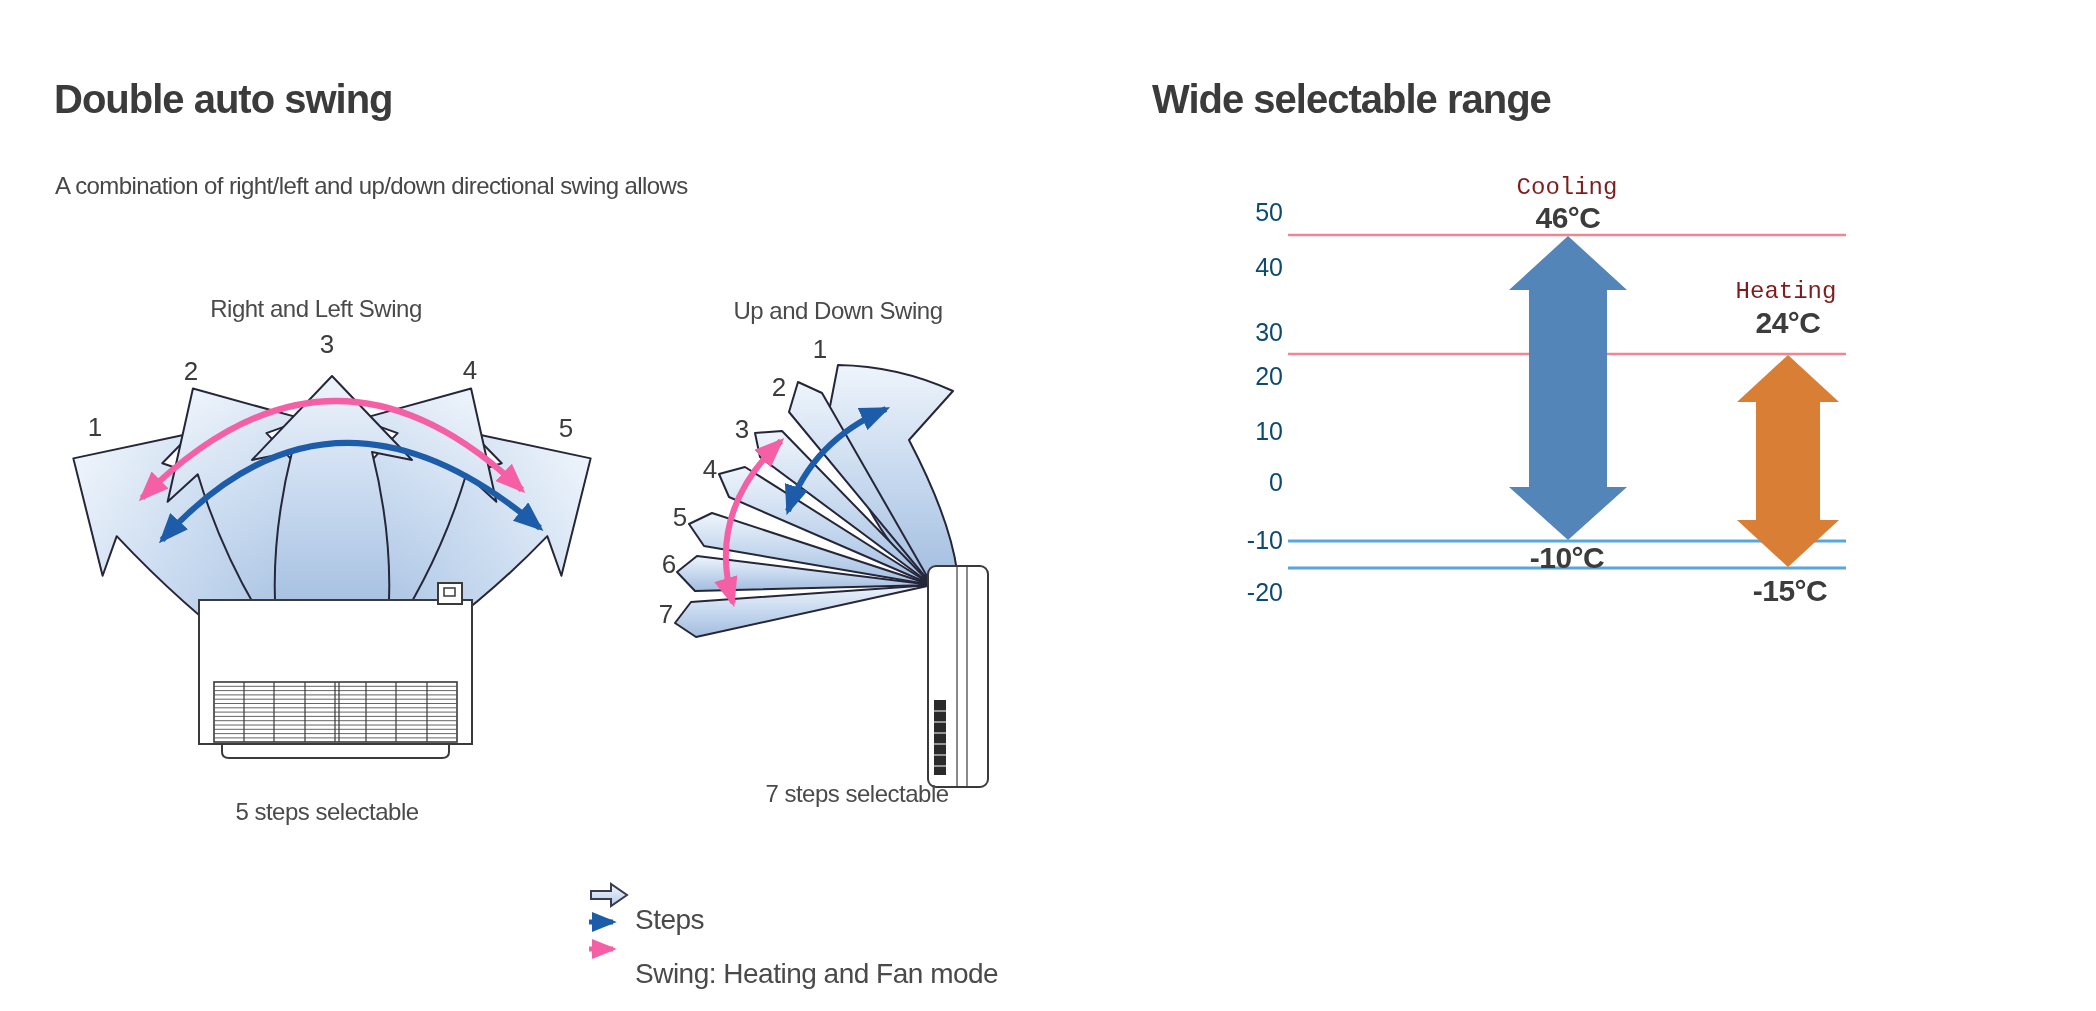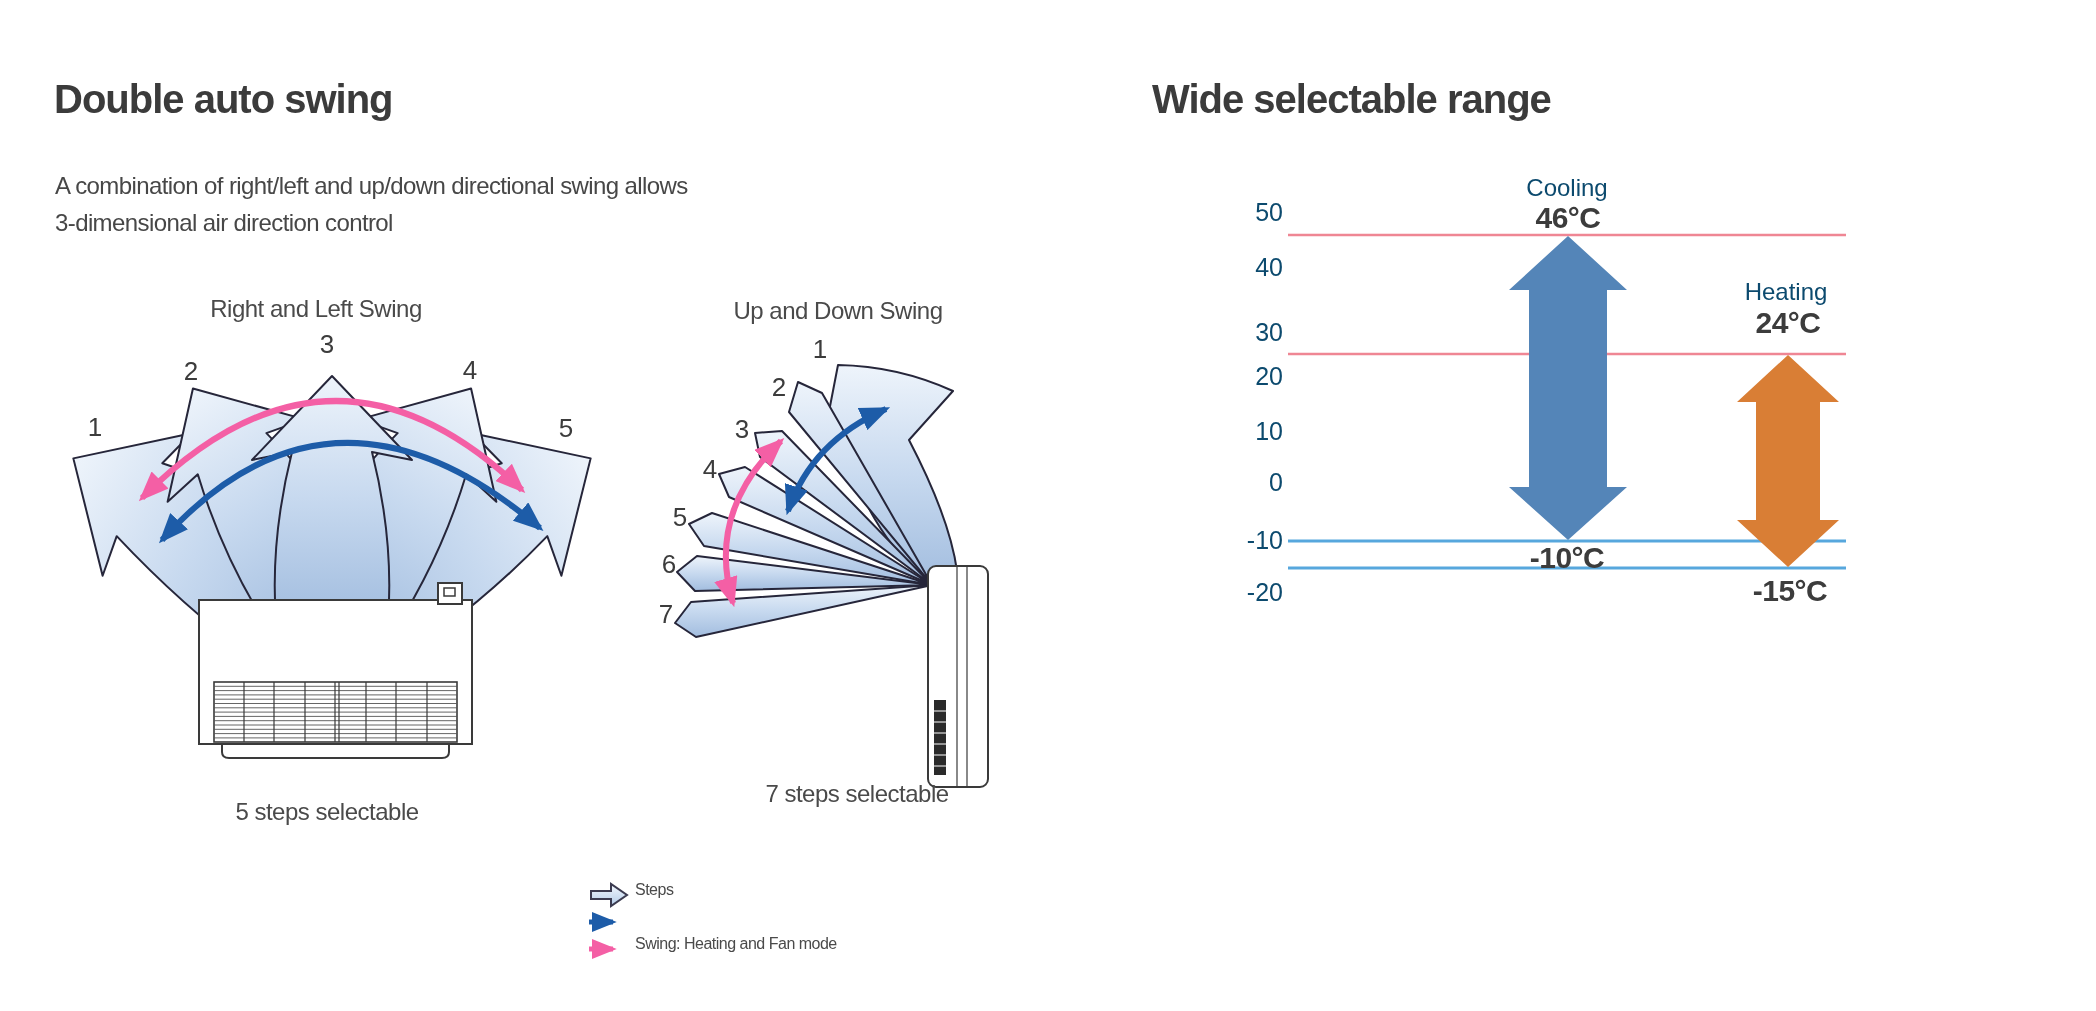--- a/index.html
+++ b/index.html
@@ -6,23 +6,23 @@
   .page{position:relative;width:1846px;height:1011px;background:#fff;overflow:hidden;
         font-family:"Liberation Sans","DejaVu Sans",sans-serif;}
   .art{position:absolute;left:0;top:0;width:2096px;height:1011px;}
   .t{position:absolute;white-space:nowrap;color:#4a4a4a;line-height:1.15;}
   .ctr{transform:translateX(-50%);}
   .h1{font-size:40px;font-weight:bold;color:#3b3b3b;letter-spacing:-1px;}
   .desc{font-size:24px;letter-spacing:-0.6px;color:#474747;}
   .dtitle{font-size:24px;letter-spacing:-0.5px;color:#4a4a4a;}
   .num{font-size:26px;color:#3c3c3c;}
   .cap{font-size:24px;letter-spacing:-0.5px;color:#4a4a4a;}
-  .leg{font-size:16px;letter-spacing:-0.5px;color:#4a4a4a;}
+  .leg{font-size:28px;letter-spacing:-0.5px;color:#4a4a4a;margin-top:23px;}
   .tick{font-size:25px;color:#0c4a6e;width:60px;text-align:right;}
-  .clab{font-size:24px;color:#0c4a6e;}
+  .clab{font-size:24px;color:#7f1d1d;font-family:Liberation Mono, monospace;}
   .temp{font-size:30px;font-weight:bold;color:#3c3c3c;letter-spacing:-0.5px;}
 </style>
 </head>
 <body>
 
 <div class="page">
 
   <svg class="art" viewBox="0 0 2096 1011">
     <defs>
       <linearGradient id="fanGrad" x1="0" y1="0" x2="0" y2="1">
@@ -136,21 +136,20 @@
       <line x1="1288" y1="541" x2="1986" y2="541" stroke-width="3" stroke="#57a7dd"></line>
       <line x1="1288" y1="568" x2="1986" y2="568" stroke-width="3" stroke="#57a7dd"></line>
 
       <polygon points="1568,236 1509,290 1529,290 1529,487 1509,487 1568,540 1627,487 1607,487 1607,290 1627,290" fill="#5485b8"></polygon>
       <polygon points="1788,355 1737,402 1756,402 1756,520 1737,520 1788,567 1839,520 1820,520 1820,402 1839,402" fill="#d97e35"></polygon>
     </g>
   </svg>
 
   <div class="t h1" style="left:54px;top:76px">Double auto swing</div>
   <div class="t desc" style="left:55px;top:172px">A combination of right/left and up/down directional swing allows</div>
-  <div class="t desc" style="left:55px;top:209px">3-dimensional air direction control</div>
 
   <div class="t dtitle ctr" style="left:316px;top:295px">Right and Left Swing</div>
   <div class="t dtitle ctr" style="left:838px;top:297px">Up and Down Swing</div>
 
   <div class="t num ctr" style="left:95px;top:413px">1</div>
   <div class="t num ctr" style="left:191px;top:357px">2</div>
   <div class="t num ctr" style="left:327px;top:330px">3</div>
   <div class="t num ctr" style="left:470px;top:356px">4</div>
   <div class="t num ctr" style="left:566px;top:414px">5</div>
 

